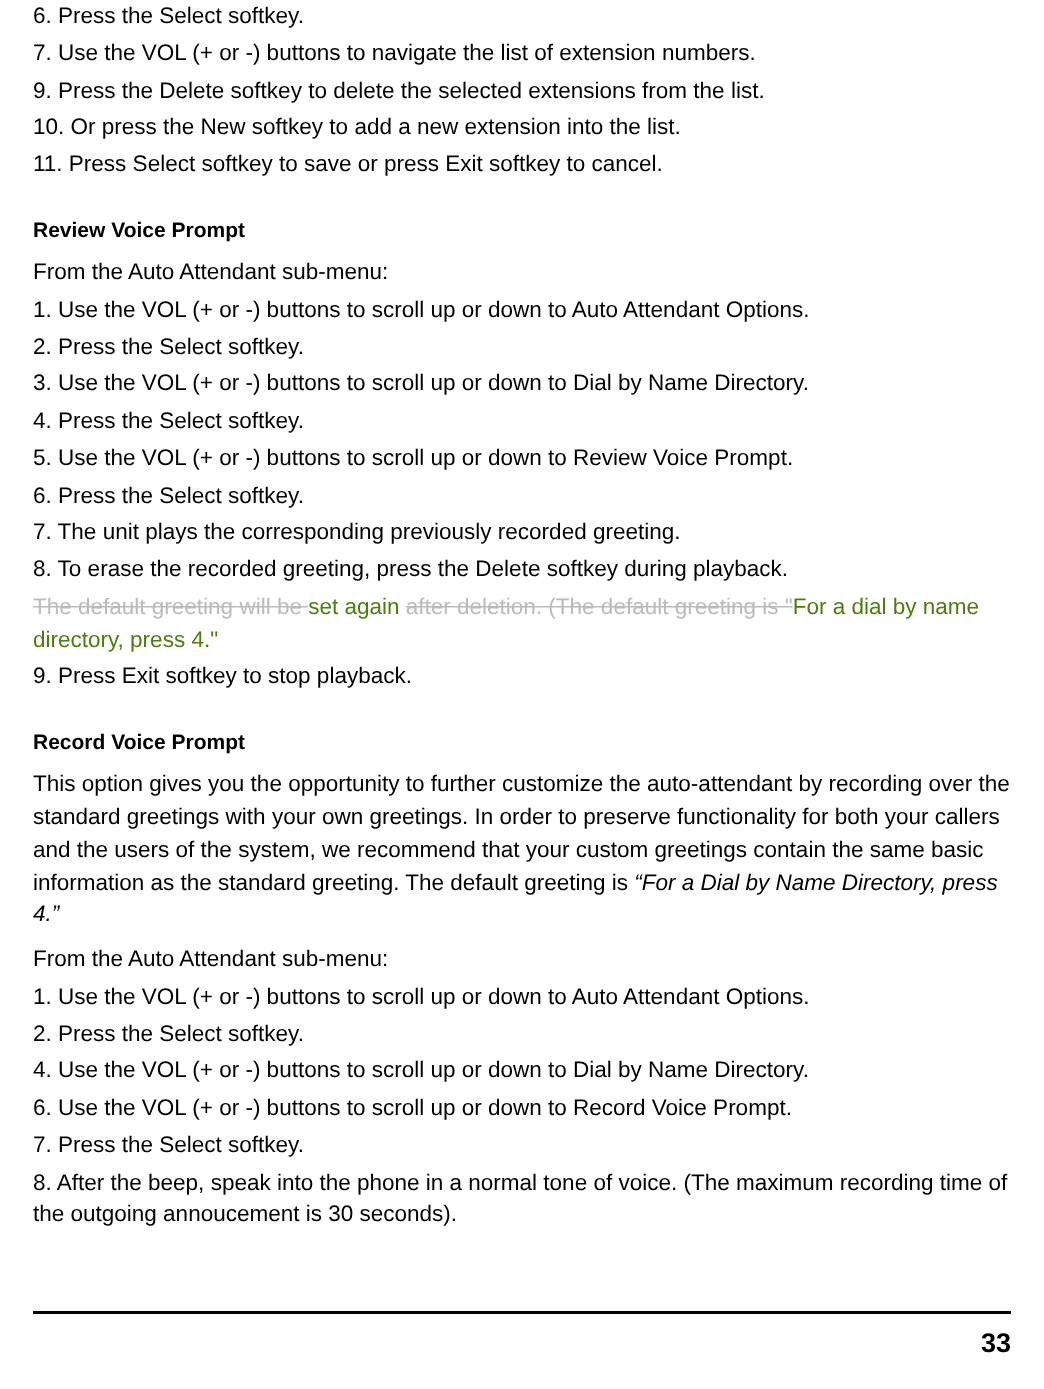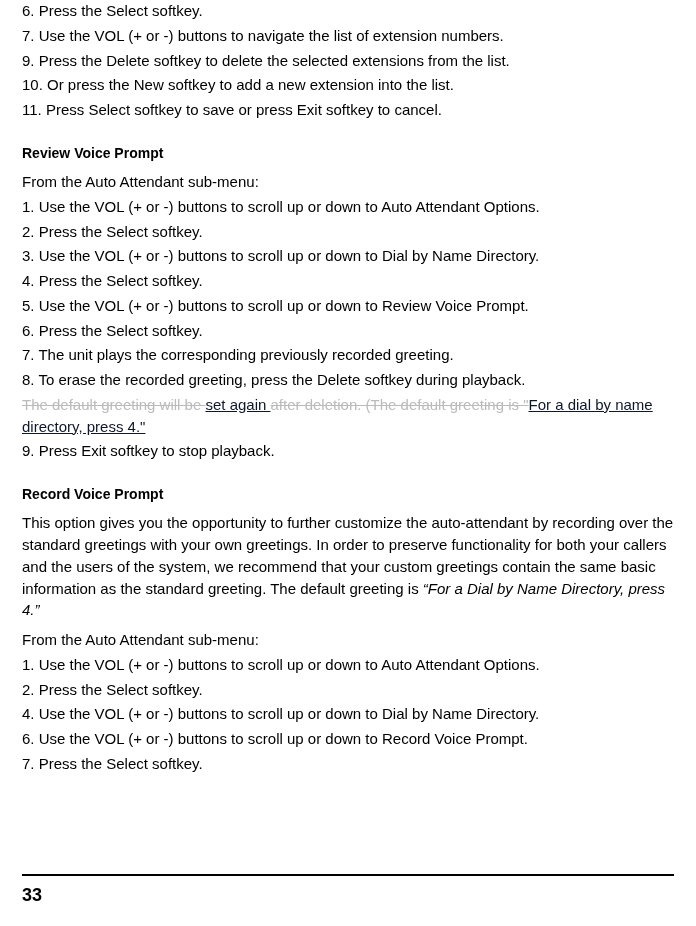--- a/index.html
+++ b/index.html
@@ -32,35 +32,34 @@
     .italic {
       font-style: italic;
     }
     .strike {
       color: #bbb;
       text-decoration: line-through;
       text-decoration-color: #bbb;
       margin-top: 44px;
     }
     .magenta {
-      color: #0f172a;
-      text-decoration: underline;
+      color: #4d7c0f;
     }
     .footer {
       position: absolute;
       bottom: 18px;
       width: 652px;
     }
     .footer-line {
       border: none;
       border-top: 2px solid #000;
       margin-bottom: 6px;
     }
     .page-num {
-      text-align: left;
+      text-align: right;
       font-weight: bold;
       font-size: 18px;
     }
     .gap-top {
       margin-top: 8px;
     }
   </style>
 </head>
 <body>
 
@@ -98,18 +97,19 @@
   <span>This option gives you the opportunity to further customize the auto-attendant by recording over the standard greetings with your own greetings.  In order to preserve functionality for both your callers and the users of the system, we recommend that your custom greetings contain the same basic information as the standard greeting.  The default greeting is </span><span class="italic">“For a Dial by Name Directory, press 4.”</span>
 </div>
 
 <div class="gap-top">
   <div class="line">From the Auto Attendant sub-menu:</div>
   <div class="line">1. Use the VOL (+ or -) buttons to scroll up or down to Auto Attendant Options.</div>
   <div class="line">2. Press the Select softkey.</div>
   <div class="line">4. Use the VOL (+ or -) buttons to scroll up or down to Dial by Name Directory.</div>
   <div class="line">6. Use the VOL (+ or -) buttons to scroll up or down to Record Voice Prompt.</div>
   <div class="line">7. Press the Select softkey.</div>
+  <div class="line">8. After the beep, speak into the phone in a normal tone of voice. (The maximum recording time of the outgoing annoucement is 30 seconds).</div>
 </div>
 
 <div class="footer">
   <hr class="footer-line">
   <div class="page-num">33</div>
 </div>
 
 </body></html>

